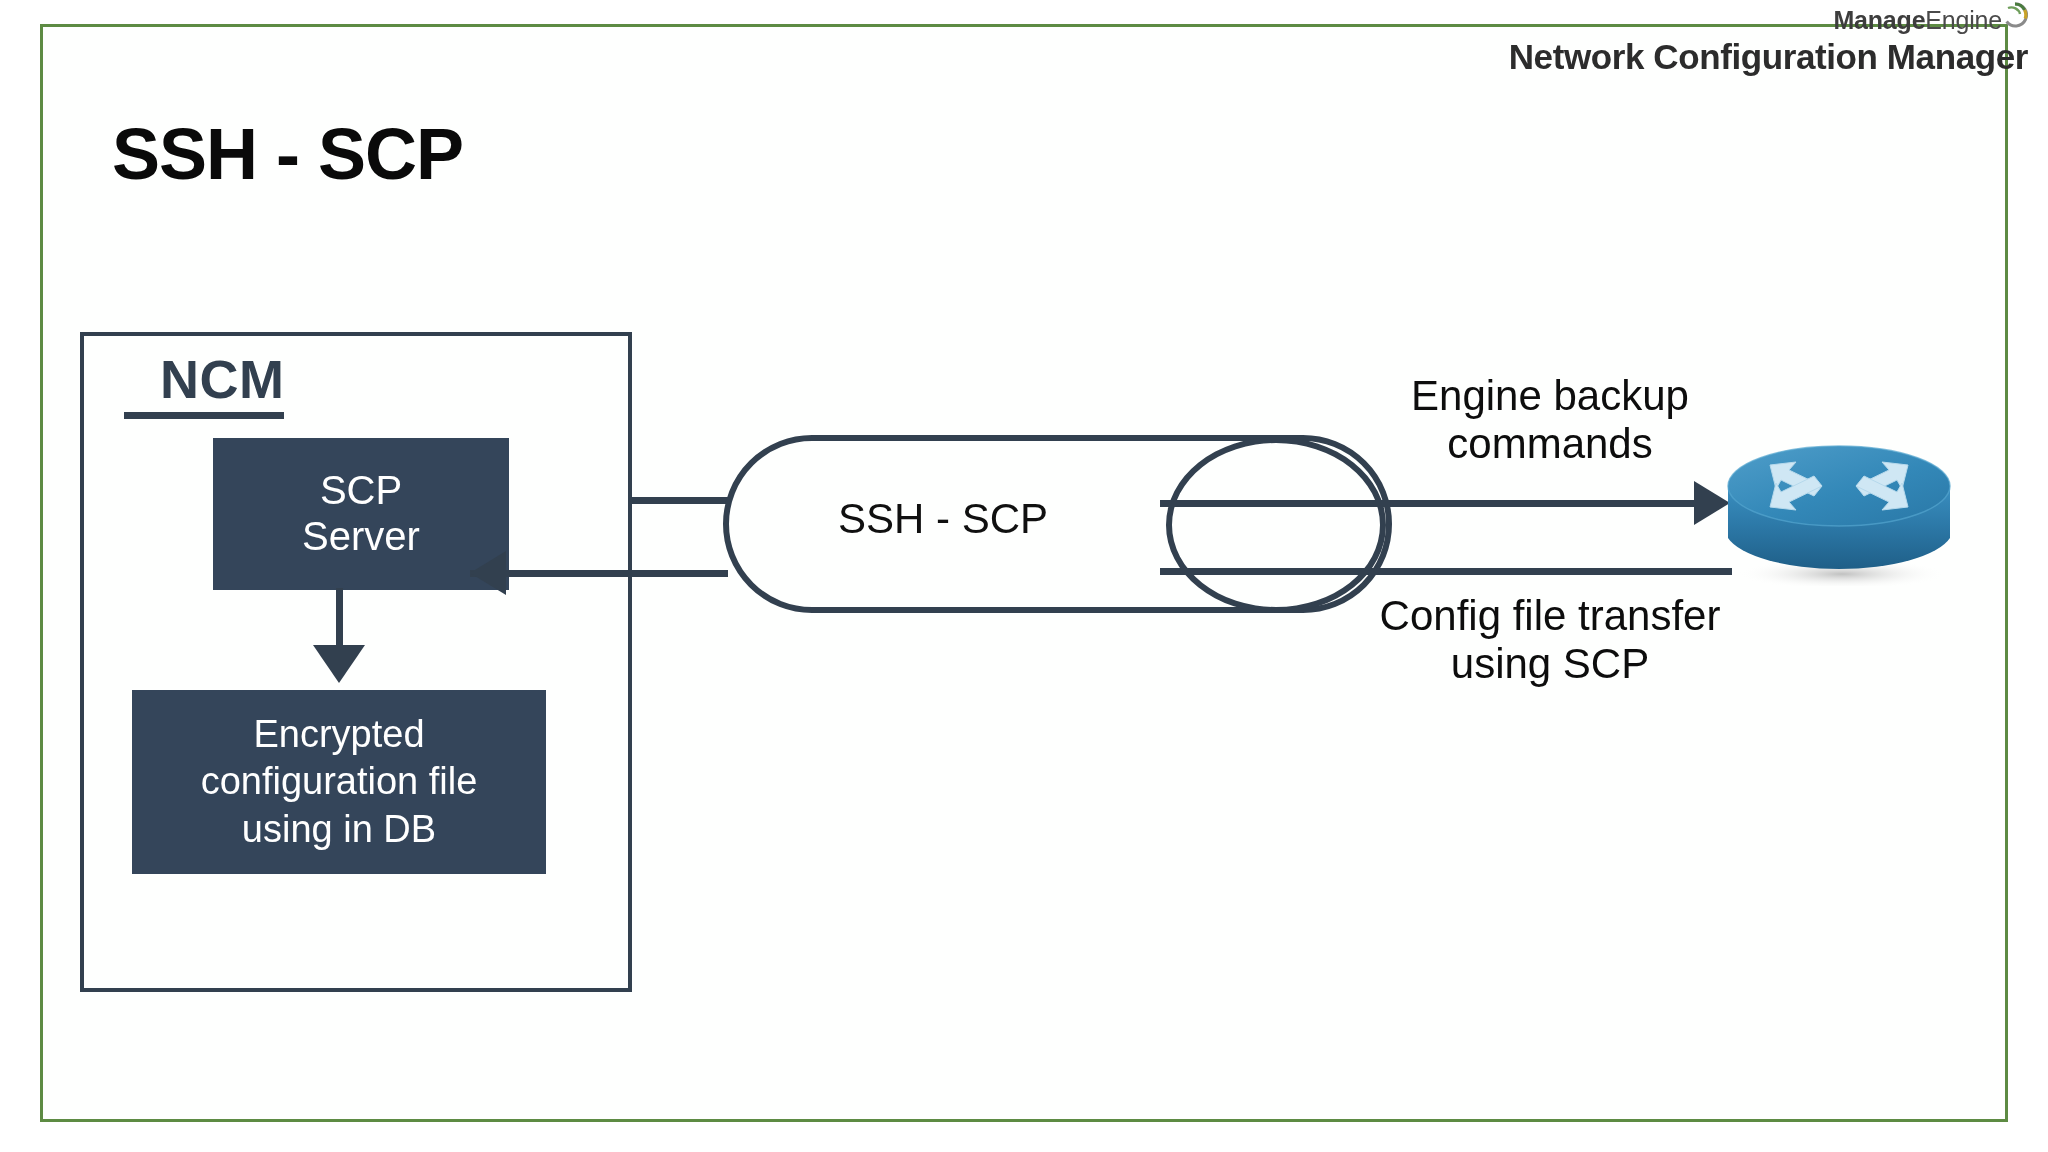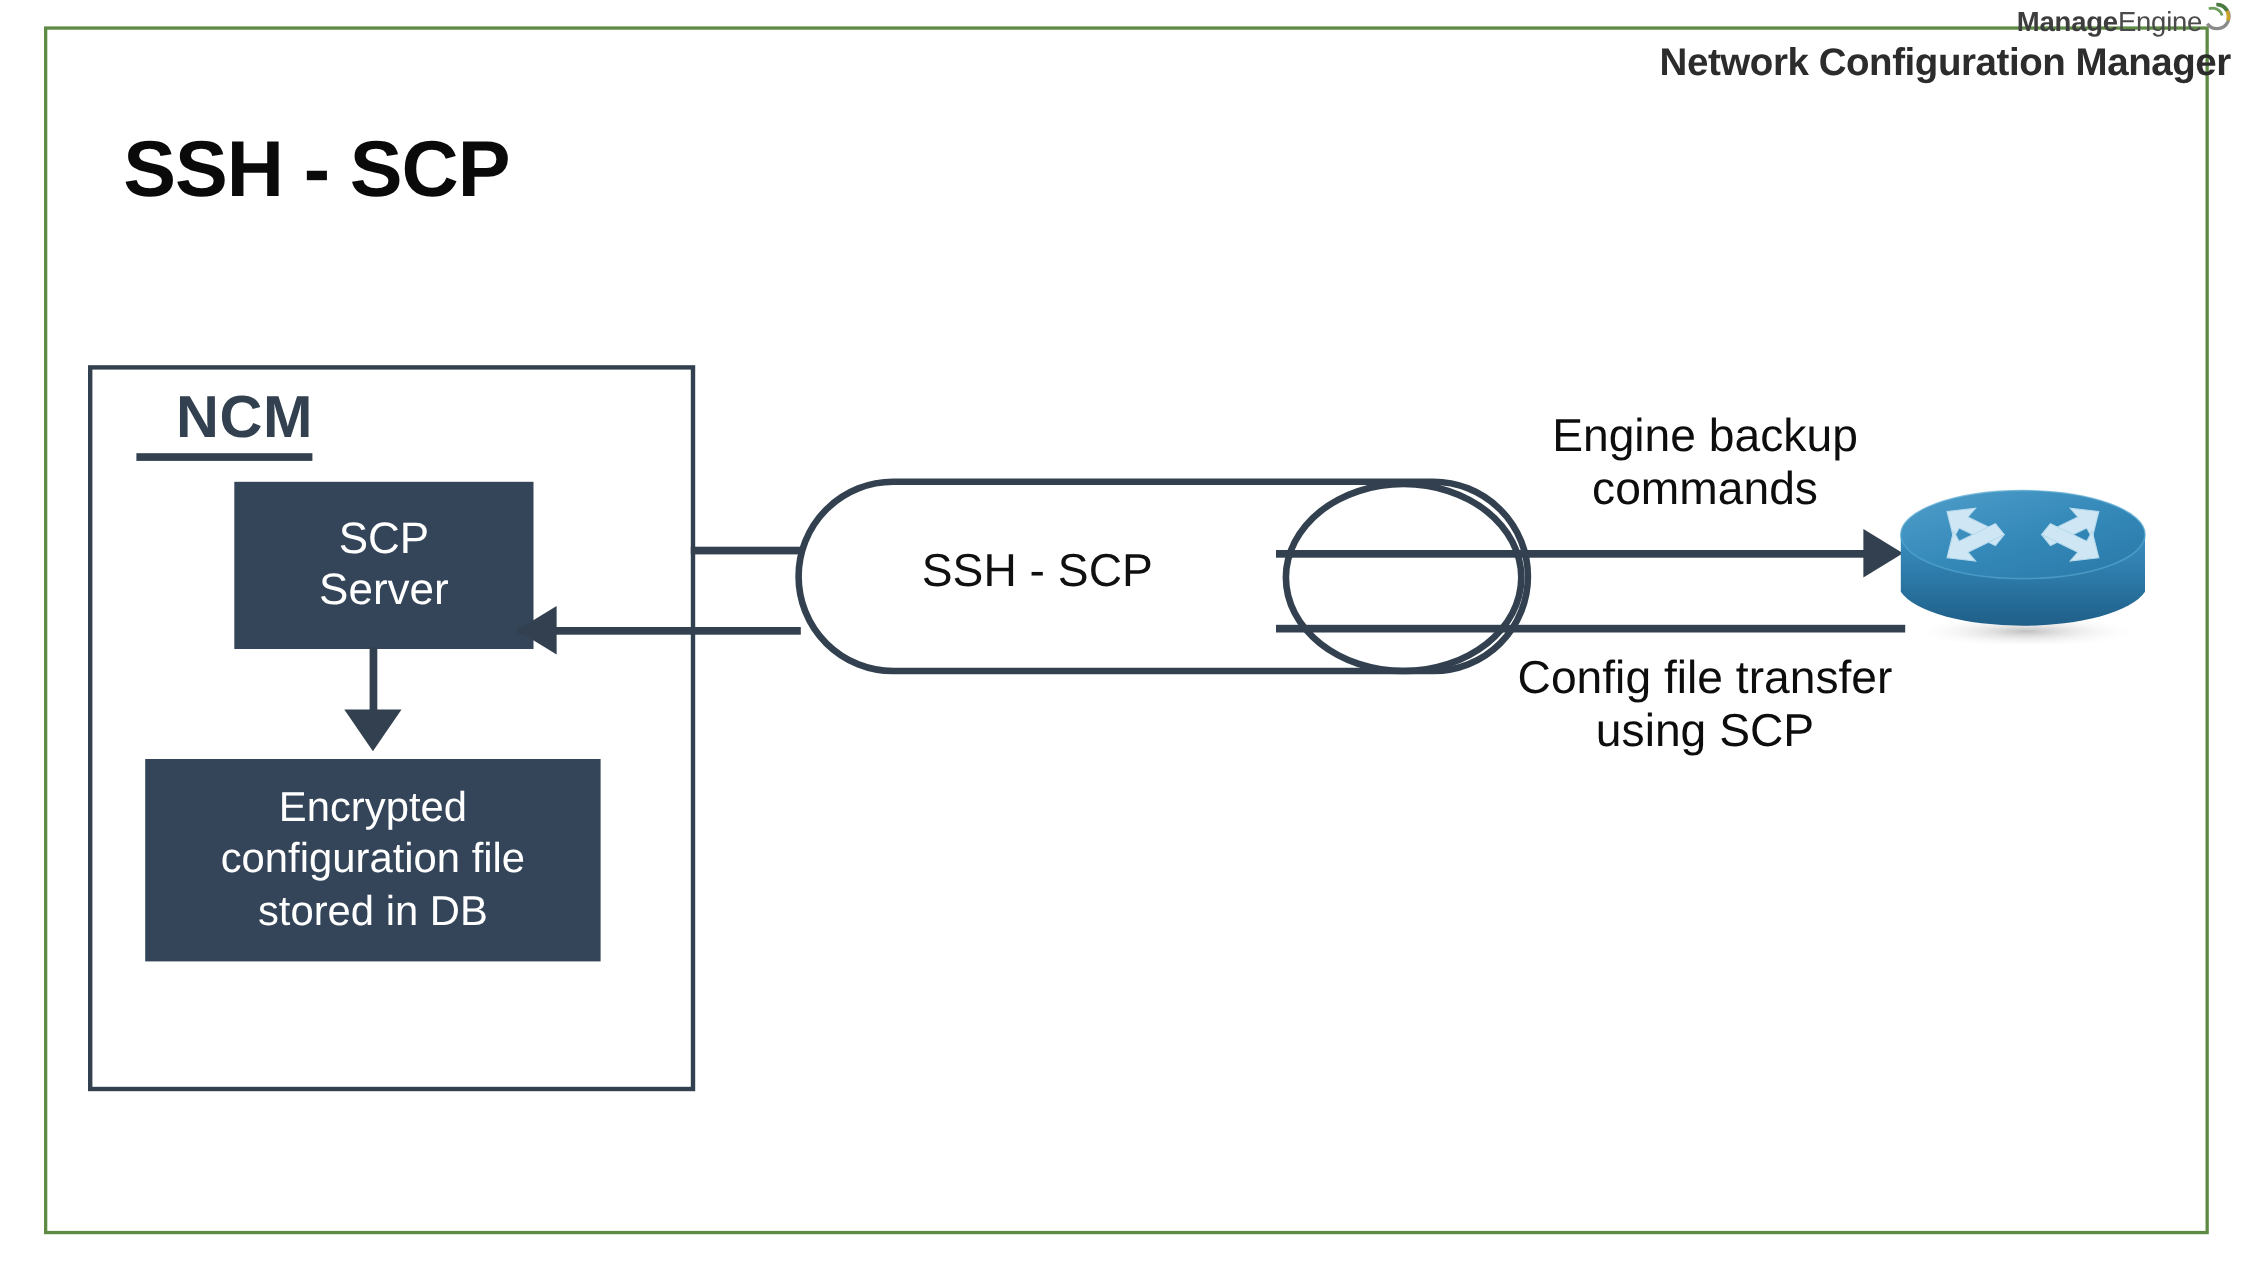--- a/index.html
+++ b/index.html
@@ -113,21 +113,21 @@
     align-items: center;
     justify-content: center;
     text-align: center;
     box-sizing: border-box;
     font-size: 40px;
     line-height: 1.14;
   }
   #scp-server-box {
     left: 213px;
     top: 438px;
-    width: 272px;
+    width: 296px;
     height: 152px;
   }
   #encrypted-box {
     left: 132px;
     top: 678px;
     width: 414px;
     height: 184px;
     font-size: 38px;
     line-height: 1.24;
     margin-top: 12px;
@@ -291,21 +291,21 @@
   <div id="ncm-underline"></div>
 
   <div id="scp-server-box" class="dark-box">
     <div>SCP</div>
     <div>Server</div>
   </div>
 
   <div id="encrypted-box" class="dark-box">
     <div>Encrypted</div>
     <div>configuration file</div>
-    <div>stored in DB</div>
+    <div>using in DB</div>
   </div>
 
   <div id="line-top-stub" class="line"></div>
   <div id="line-bottom-return" class="line"></div>
   <div id="arrow-left-head"></div>
 
   <div id="line-down" class="line"></div>
   <div id="arrow-down-head"></div>
 
   <div id="stadium"></div>

